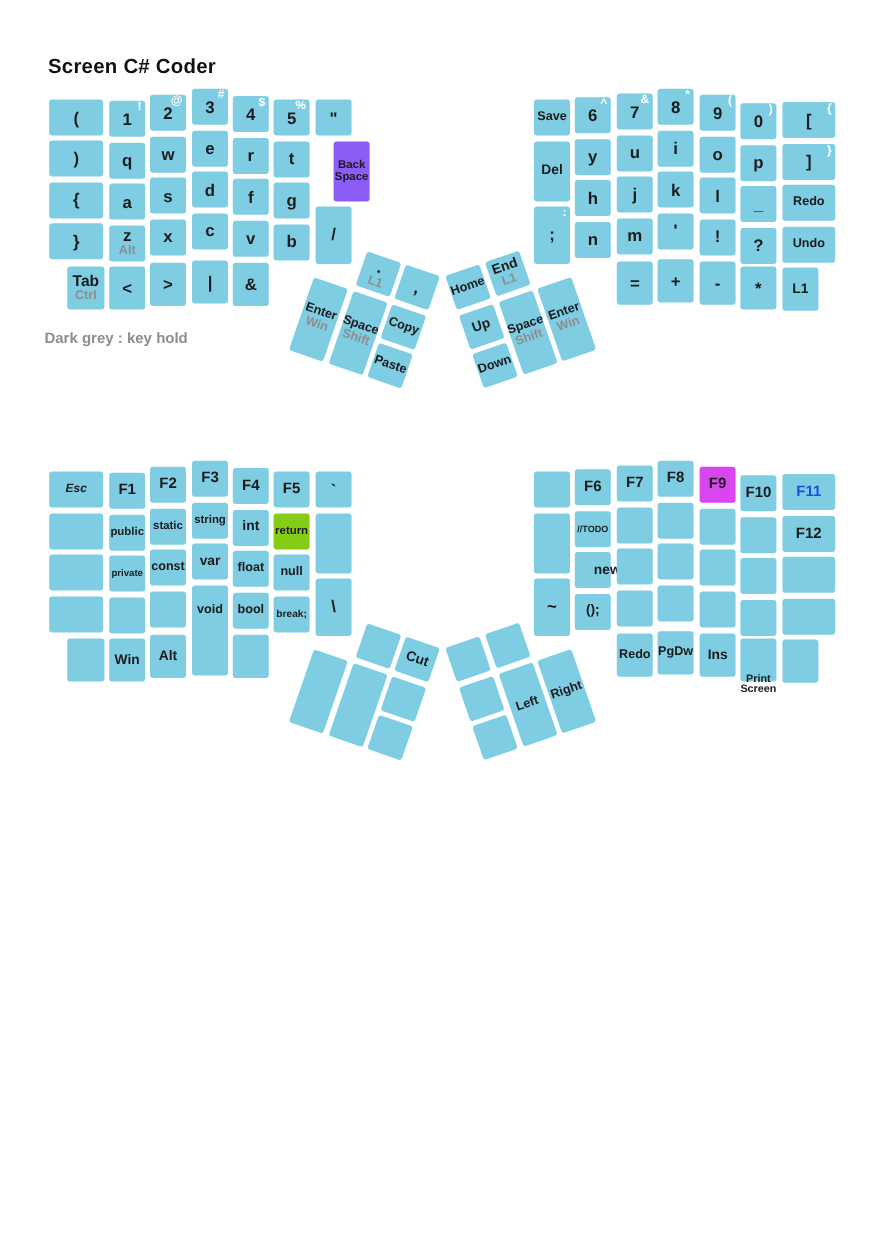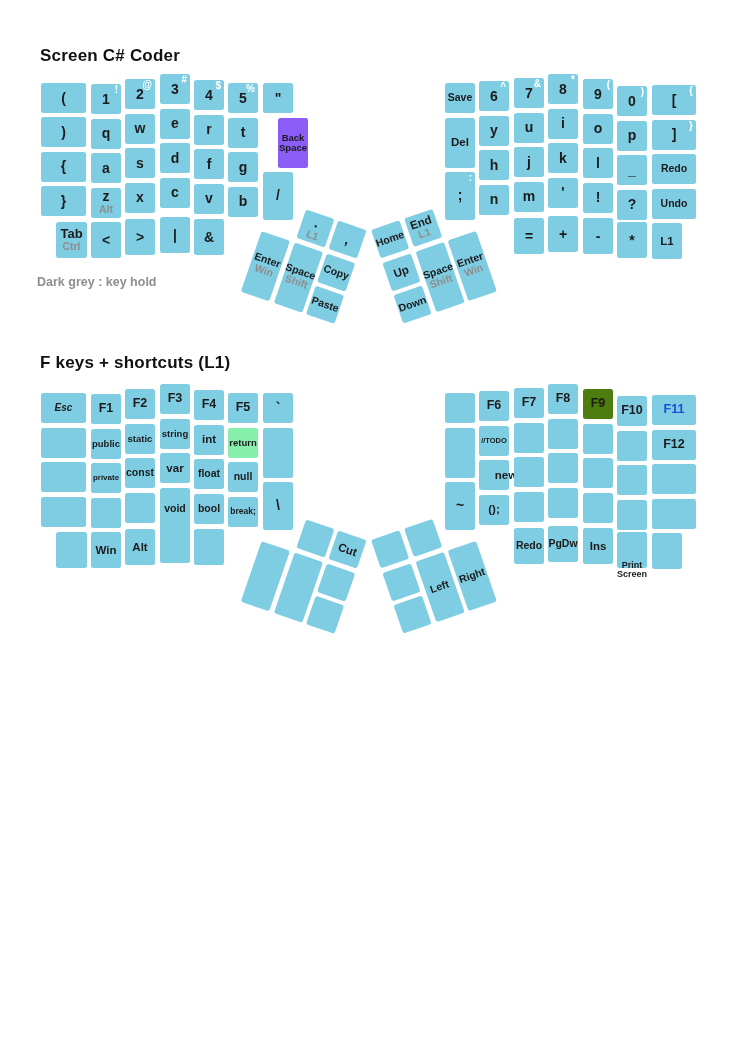--- a/index.html
+++ b/index.html
@@ -13,21 +13,20 @@
   .key .shift{position:absolute;top:0px;right:3px;color:#ffffff;font-size:10px;line-height:1.2;}
   .key .hold{color:#8e8e8e;font-size:10.5px;line-height:1.1;}
   .cluster{position:absolute;width:99px;height:133px;transform-origin:0 0;}
 </style>
 </head>
 <body>
 
 <div class="canvas">
   <div class="title" style="left:40px;top:46px;">Screen C# Coder</div>
   <div class="legend" style="left:37px;top:275px;">Dark grey : key hold</div>
-  <div class="title" style="left:40px;top:353px;">F keys + shortcuts (L1)</div>
 <div class="key" style="left: 41px; top: 83px; width: 45px; height: 30px; background: rgb(126, 205, 227);">
       <span class="main" style="font-size: 14px; color: rgb(27, 27, 27);">(</span>
     </div>
     <div class="key" style="left: 41px; top: 117.4px; width: 45px; height: 30px; background: rgb(126, 205, 227);">
       <span class="main" style="font-size: 14px; color: rgb(27, 27, 27);">)</span>
     </div>
     <div class="key" style="left: 41px; top: 151.8px; width: 45px; height: 30px; background: rgb(126, 205, 227);">
       <span class="main" style="font-size: 14px; color: rgb(27, 27, 27);">{</span>
     </div>
     <div class="key" style="left: 41px; top: 186.2px; width: 45px; height: 30px; background: rgb(126, 205, 227);">
@@ -329,21 +328,21 @@
     <div class="key" style="left: 194px; top: 459px; width: 30px; height: 30px; background: rgb(126, 205, 227);">
       <span class="main" style="font-size: 10.5px; color: rgb(27, 27, 27);">float</span>
     </div>
     <div class="key" style="left: 194px; top: 493.5px; width: 30px; height: 30px; background: rgb(126, 205, 227);">
       <span class="main" style="font-size: 10.5px; color: rgb(27, 27, 27);">bool</span>
     </div>
     <div class="key" style="left: 194px; top: 529px; width: 30px; height: 36px; background: rgb(126, 205, 227);"></div>
     <div class="key" style="left: 228px; top: 393px; width: 30px; height: 30px; background: rgb(126, 205, 227);">
       <span class="main" style="font-size: 12.5px; color: rgb(27, 27, 27);">F5</span>
     </div>
-    <div class="key" style="left: 228px; top: 427.5px; width: 30px; height: 30px; background: #86efac;">
+    <div class="key" style="left: 228px; top: 427.5px; width: 30px; height: 30px; background: #84cc16;">
       <span class="main" style="font-size: 9.5px; color: rgb(27, 27, 27);">return</span>
     </div>
     <div class="key" style="left: 228px; top: 462px; width: 30px; height: 30px; background: rgb(126, 205, 227);">
       <span class="main" style="font-size: 10.5px; color: rgb(27, 27, 27);">null</span>
     </div>
     <div class="key" style="left: 228px; top: 496.5px; width: 30px; height: 30px; background: rgb(126, 205, 227);">
       <span class="main" style="font-size: 8.5px; color: rgb(27, 27, 27);">break;</span>
     </div>
     <div class="key" style="left: 263px; top: 393px; width: 30px; height: 30px; background: rgb(126, 205, 227);">
       <span class="main" style="font-size: 14px; color: rgb(27, 27, 27);">`</span>
@@ -380,21 +379,21 @@
     </div>
     <div class="key" style="left: 548px; top: 384px; width: 30px; height: 30px; background: rgb(126, 205, 227);">
       <span class="main" style="font-size: 12.5px; color: rgb(27, 27, 27);">F8</span>
     </div>
     <div class="key" style="left: 548px; top: 418.5px; width: 30px; height: 30px; background: rgb(126, 205, 227);"></div>
     <div class="key" style="left: 548px; top: 453px; width: 30px; height: 30px; background: rgb(126, 205, 227);"></div>
     <div class="key" style="left: 548px; top: 487.5px; width: 30px; height: 30px; background: rgb(126, 205, 227);"></div>
     <div class="key" style="left: 548px; top: 526px; width: 30px; height: 36px; background: rgb(126, 205, 227);">
       <span class="main" style="font-size: 10.5px; color: rgb(27, 27, 27);">PgDw</span>
     </div>
-    <div class="key" style="left: 583px; top: 389px; width: 30px; height: 30px; background: #4d7c0f;">
+    <div class="key" style="left: 583px; top: 389px; width: 30px; height: 30px; background: #d946ef;">
       <span class="main" style="font-size: 12.5px; color: rgb(27, 27, 27);">F9</span>
     </div>
     <div class="key" style="left: 583px; top: 423.5px; width: 30px; height: 30px; background: rgb(126, 205, 227);"></div>
     <div class="key" style="left: 583px; top: 458px; width: 30px; height: 30px; background: rgb(126, 205, 227);"></div>
     <div class="key" style="left: 583px; top: 492.5px; width: 30px; height: 30px; background: rgb(126, 205, 227);"></div>
     <div class="key" style="left: 583px; top: 528px; width: 30px; height: 36px; background: rgb(126, 205, 227);">
       <span class="main" style="font-size: 11.5px; color: rgb(27, 27, 27);">Ins</span>
     </div>
     <div class="key" style="left: 617px; top: 396px; width: 30px; height: 30px; background: rgb(126, 205, 227);">
       <span class="main" style="font-size: 12.5px; color: rgb(27, 27, 27);">F10</span>

